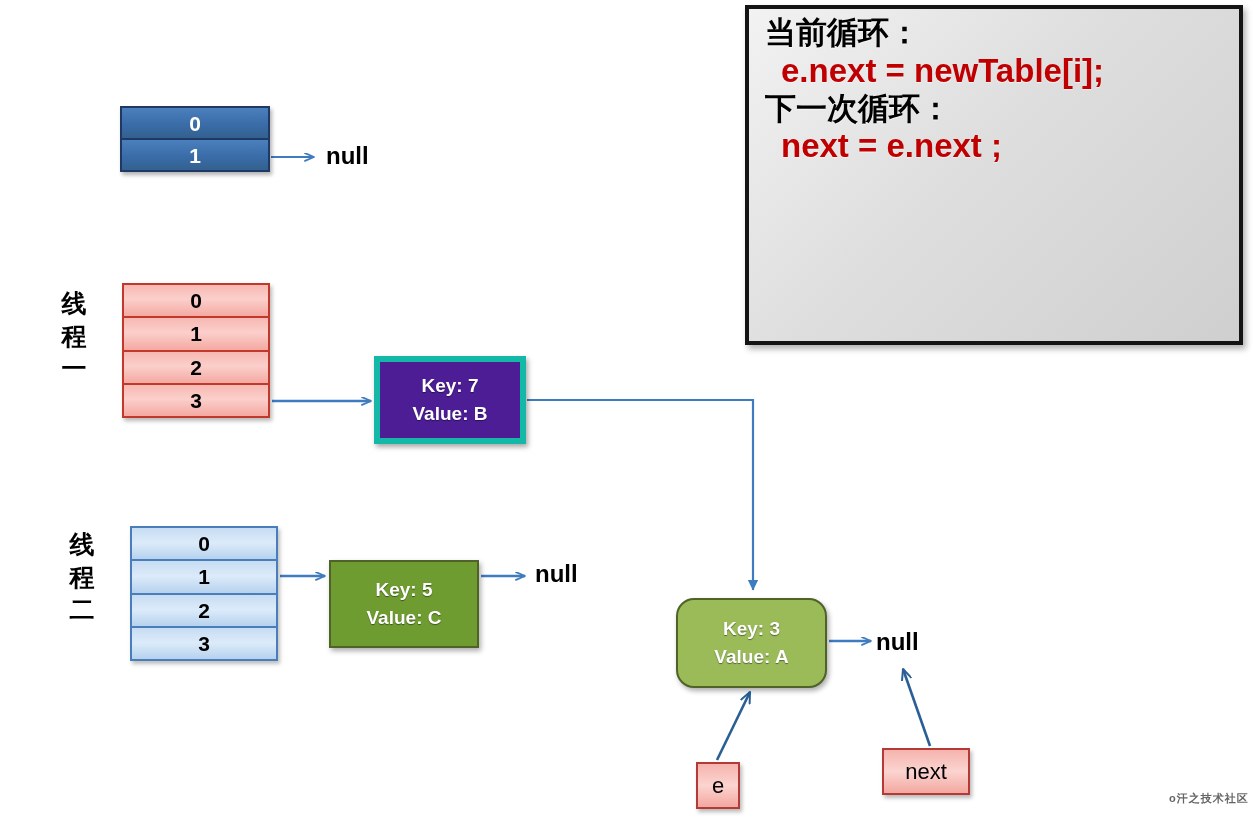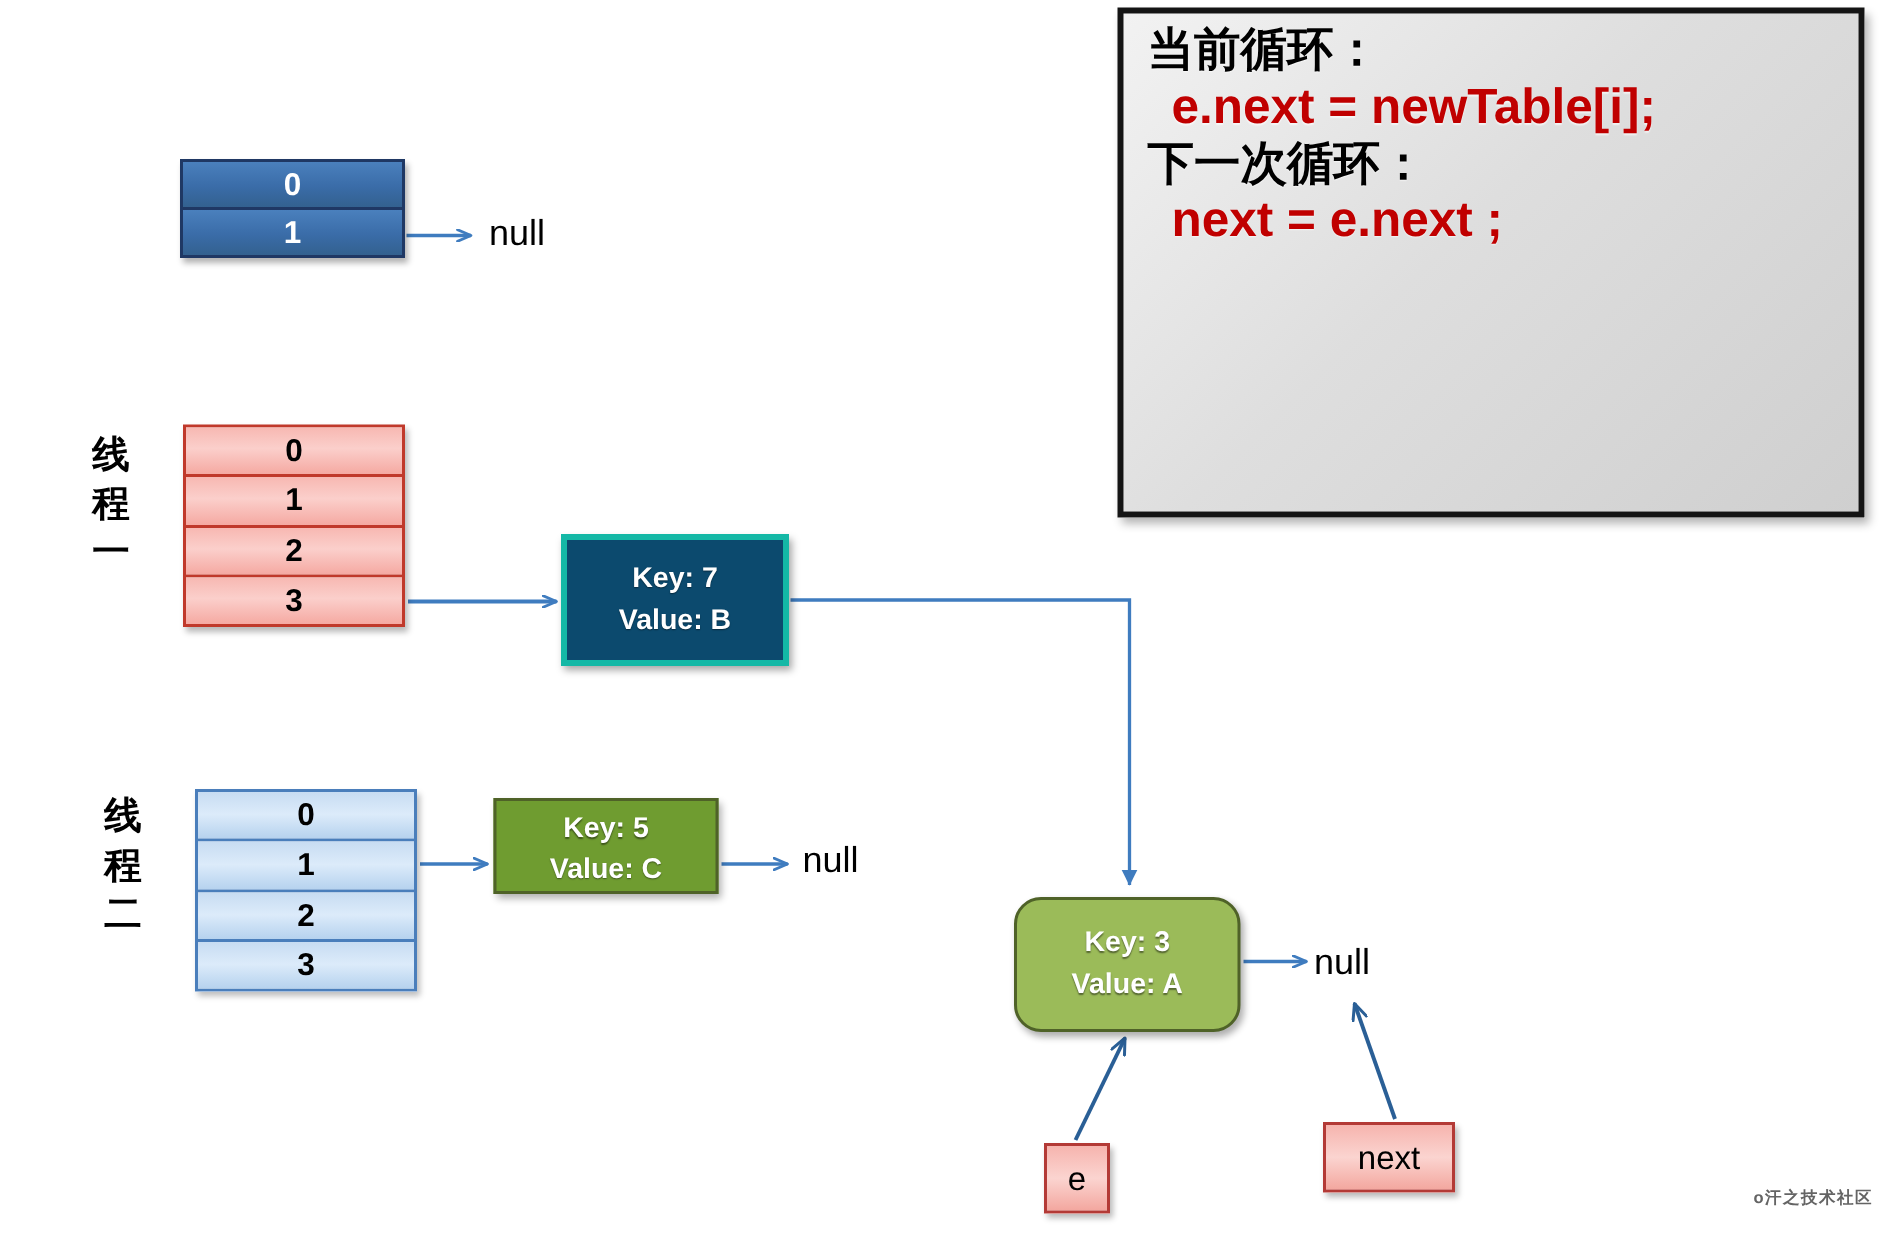--- a/index.html
+++ b/index.html
@@ -104,40 +104,40 @@
     align-items: center;
     justify-content: center;
     color: #ffffff;
     font-weight: bold;
     font-size: 19px;
     line-height: 1.45;
     text-align: center;
     text-shadow: 0 1px 1px rgba(0,0,0,0.45);
   }
   .node-dark {
-    background: #0c4a6e;
-    border: 4px solid #14b8a6;
+    background: #4c1d95;
+    border: 6px solid #14b8a6;
     box-shadow: 2px 3px 5px rgba(0,0,0,0.35);
   }
   .node-mid {
     background: #6f9c30;
     border: 2px solid #4f6228;
     box-shadow: 2px 3px 5px rgba(0,0,0,0.32);
   }
   .node-light {
     background: #9bbb59;
     border: 2px solid #4f6228;
     box-shadow: 2px 3px 5px rgba(0,0,0,0.32);
   }
 
   
   .null-label {
     position: absolute;
     font-size: 24px;
-    font-weight: normal;
+    font-weight: bold;
     color: #000000;
     line-height: 1;
     white-space: nowrap;
   }
 
   
   .ptr-box {
     position: absolute;
     box-sizing: border-box;
     display: flex;
@@ -277,21 +277,21 @@
     <span>二</span>
   </div>
 
   <div class="table tbl-lightblue" style="left:130px; top:526px; width:148px; height:135px;">
     <div class="cell">0</div>
     <div class="cell">1</div>
     <div class="cell">2</div>
     <div class="cell">3</div>
   </div>
 
-  <div class="node node-mid" style="left:329px; top:532px; width:150px; height:64px;justify-content:flex-end;">
+  <div class="node node-mid" style="left:329px; top:560px; width:150px; height:88px;">
     <div>Key: 5</div>
     <div>Value: C</div>
   </div>
 
   <div class="null-label" style="left:535px; top:562px;">null</div>
 
   <div class="node node-light" style="left:676px; top:598px; width:151px; height:90px;border-radius:18px;">
     <div>Key: 3</div>
     <div>Value: A</div>
   </div>

